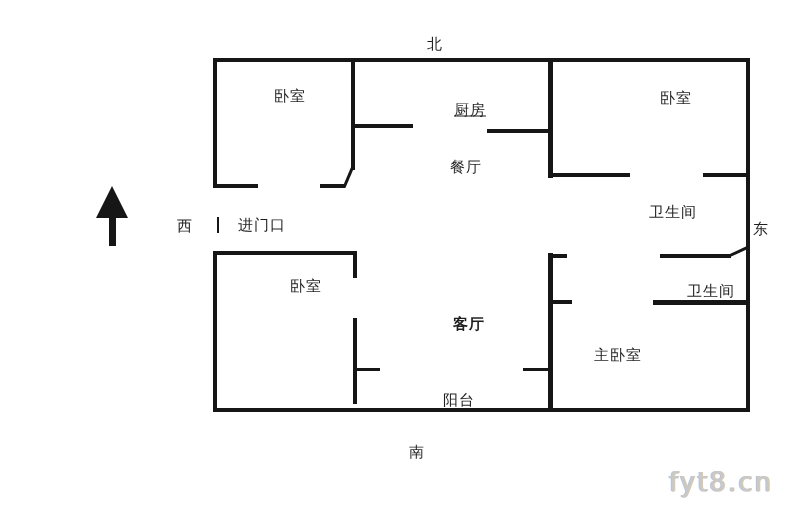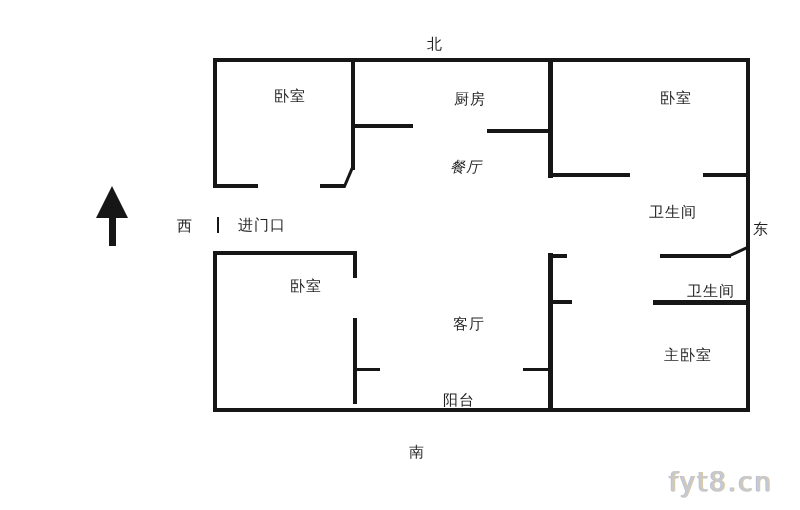--- a/index.html
+++ b/index.html
@@ -87,26 +87,26 @@
 
   <div class="arrow-head"></div>
   <div class="arrow-shaft"></div>
 
   <span class="lbl" style="left:435px;top:44px;">北</span>
   <span class="lbl" style="left:417px;top:452px;">南</span>
   <span class="lbl" style="left:185px;top:226px;">西</span>
   <span class="lbl" style="left:761px;top:229px;">东</span>
 
   <span class="lbl" style="left:290px;top:96px;">卧室</span>
-  <span class="lbl" style="left:470px;top:99px;">厨房</span>
+  <span class="lbl" style="left:470px;top:110px;text-decoration:underline;">厨房</span>
   <span class="lbl" style="left:676px;top:98px;">卧室</span>
-  <span class="lbl" style="left:466px;top:167px;font-style:italic;">餐厅</span>
+  <span class="lbl" style="left:466px;top:167px;">餐厅</span>
   <span class="lbl" style="left:673px;top:212px;">卫生间</span>
   <span class="lbl" style="left:262px;top:225px;">进门口</span>
   <span class="lbl" style="left:306px;top:286px;">卧室</span>
   <span class="lbl" style="left:711px;top:291px;">卫生间</span>
-  <span class="lbl" style="left:469px;top:324px;">客厅</span>
-  <span class="lbl" style="left:688px;top:355px;">主卧室</span>
+  <span class="lbl" style="left:469px;top:324px;font-weight:bold;">客厅</span>
+  <span class="lbl" style="left:618px;top:355px;">主卧室</span>
   <span class="lbl" style="left:459px;top:400px;">阳台</span>
 
   <span class="watermark" style="left:721px;top:482px;">fyt8.cn</span>
 
 </div>
 
 </body></html>

